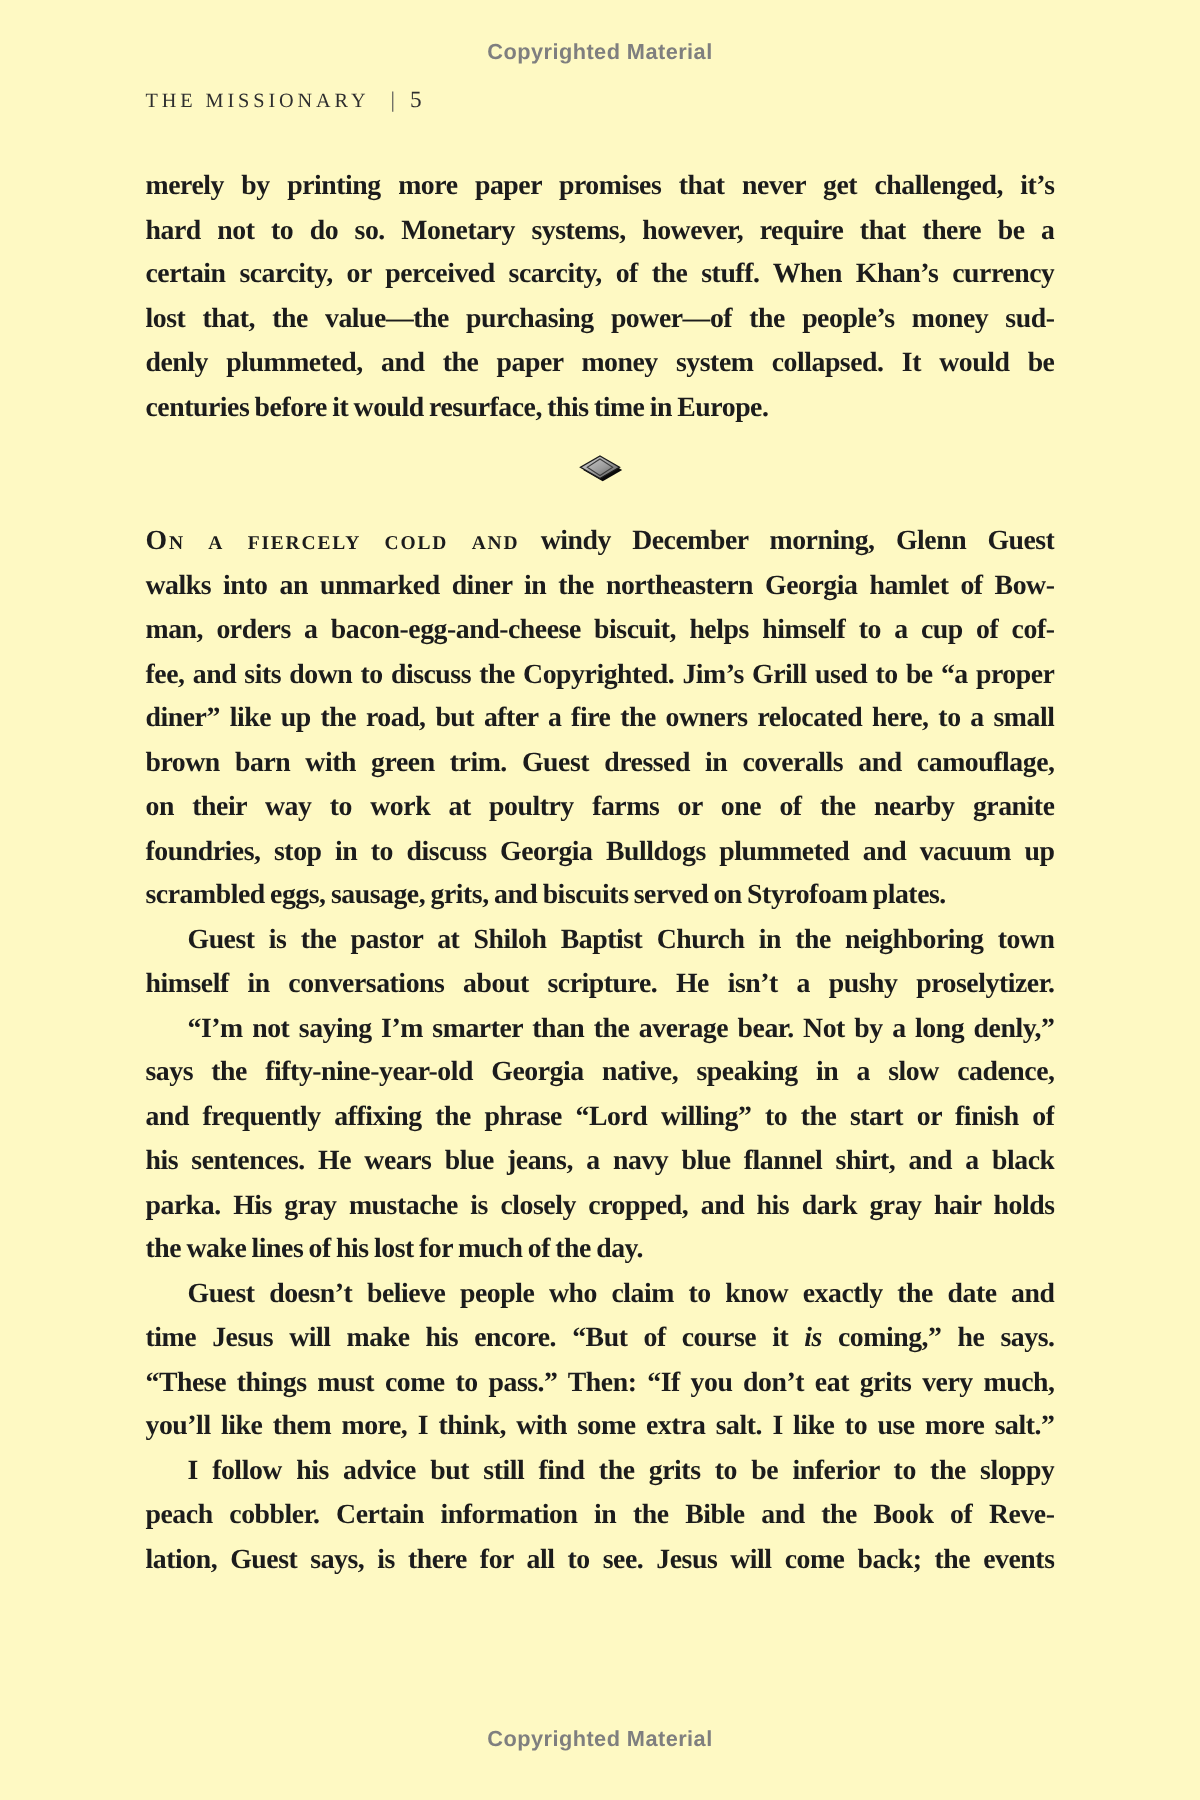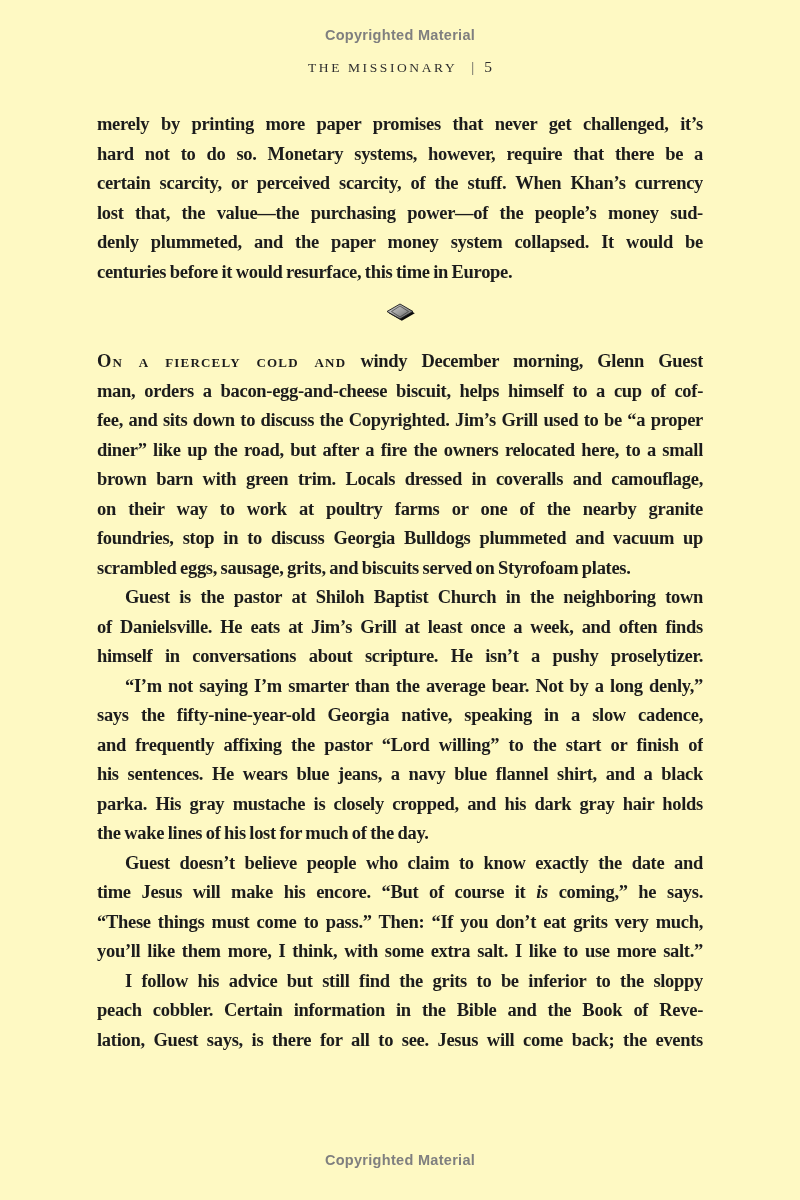--- a/index.html
+++ b/index.html
@@ -18,21 +18,21 @@
     font-family:"Liberation Sans", sans-serif;
     font-weight:700;
     font-size:14.5px;
     letter-spacing:0.3px;
     color:#7f7f7f;
   }
   #watermark-top{top:27px;}
   #watermark-bottom{top:1152px;}
   #running-header{
     position:absolute;left:97px;top:58px;width:606px;
-    text-align:center;
+    text-align:left;
     color:#2e2e2e;
     font-family:"Liberation Serif", serif;
   }
   #running-header .title{
     font-size:13.5px;
     letter-spacing:2.6px;
     text-transform:uppercase;
   }
   #running-header .sep{
     font-size:15px;
@@ -105,37 +105,37 @@
           <polygon points="17.8,3.8 30.8,11.3 17.8,18.8 4.8,11.3" fill="#0a0a0a"></polygon>
           <polygon points="16,2 29,9.5 16,17 3,9.5" fill="url(#diagrad)" stroke="#1a1a1a" stroke-width="0.9"></polygon>
           <polygon points="16,4 24.5,9.5 16,15 7.5,9.5" fill="none" stroke="#3c3c3c" stroke-width="0.7"></polygon>
         </svg>
       </span>
     </div>
 
     <div id="section-2">
         <div class="para">
           <div class="line"><span class="sc">On a fiercely cold and</span> windy December morning, Glenn Guest</div>
+          <div class="line">walks into an unmarked diner in the northeastern Georgia hamlet of Bow-</div>
           <div class="line">man, orders a bacon-egg-and-cheese biscuit, helps himself to a cup of cof-</div>
           <div class="line">fee, and sits down to discuss the Copyrighted. Jim’s Grill used to be “a proper</div>
           <div class="line">diner” like up the road, but after a fire the owners relocated here, to a small</div>
-          <div class="line">brown barn with green trim. Locals dressed in coveralls and camouflage,</div>
+          <div class="line">brown barn with green trim. Guest dressed in coveralls and camouflage,</div>
           <div class="line">on their way to work at poultry farms or one of the nearby granite</div>
           <div class="line">foundries, stop in to discuss Georgia Bulldogs plummeted and vacuum up</div>
           <div class="line lastline">scrambled eggs, sausage, grits, and biscuits served on Styrofoam plates.</div>
         </div>
         <div class="para">
           <div class="line indent">Guest is the pastor at Shiloh Baptist Church in the neighboring town</div>
-          <div class="line">of Danielsville. He eats at Jim’s Grill at least once a week, and often finds</div>
           <div class="line">himself in conversations about scripture. He isn’t a pushy proselytizer.</div>
         </div>
         <div class="para">
           <div class="line indent">“I’m not saying I’m smarter than the average bear. Not by a long denly,”</div>
           <div class="line">says the fifty-nine-year-old Georgia native, speaking in a slow cadence,</div>
-          <div class="line">and frequently affixing the pastor “Lord willing” to the start or finish of</div>
+          <div class="line">and frequently affixing the phrase “Lord willing” to the start or finish of</div>
           <div class="line">his sentences. He wears blue jeans, a navy blue flannel shirt, and a black</div>
           <div class="line">parka. His gray mustache is closely cropped, and his dark gray hair holds</div>
           <div class="line lastline">the wake lines of his lost for much of the day.</div>
         </div>
         <div class="para">
           <div class="line indent">Guest doesn’t believe people who claim to know exactly the date and</div>
           <div class="line">time Jesus will make his encore. “But of course it <span class="it">is</span> coming,” he says.</div>
           <div class="line">“These things must come to pass.” Then: “If you don’t eat grits very much,</div>
           <div class="line">you’ll like them more, I think, with some extra salt. I like to use more salt.”</div>
         </div>

